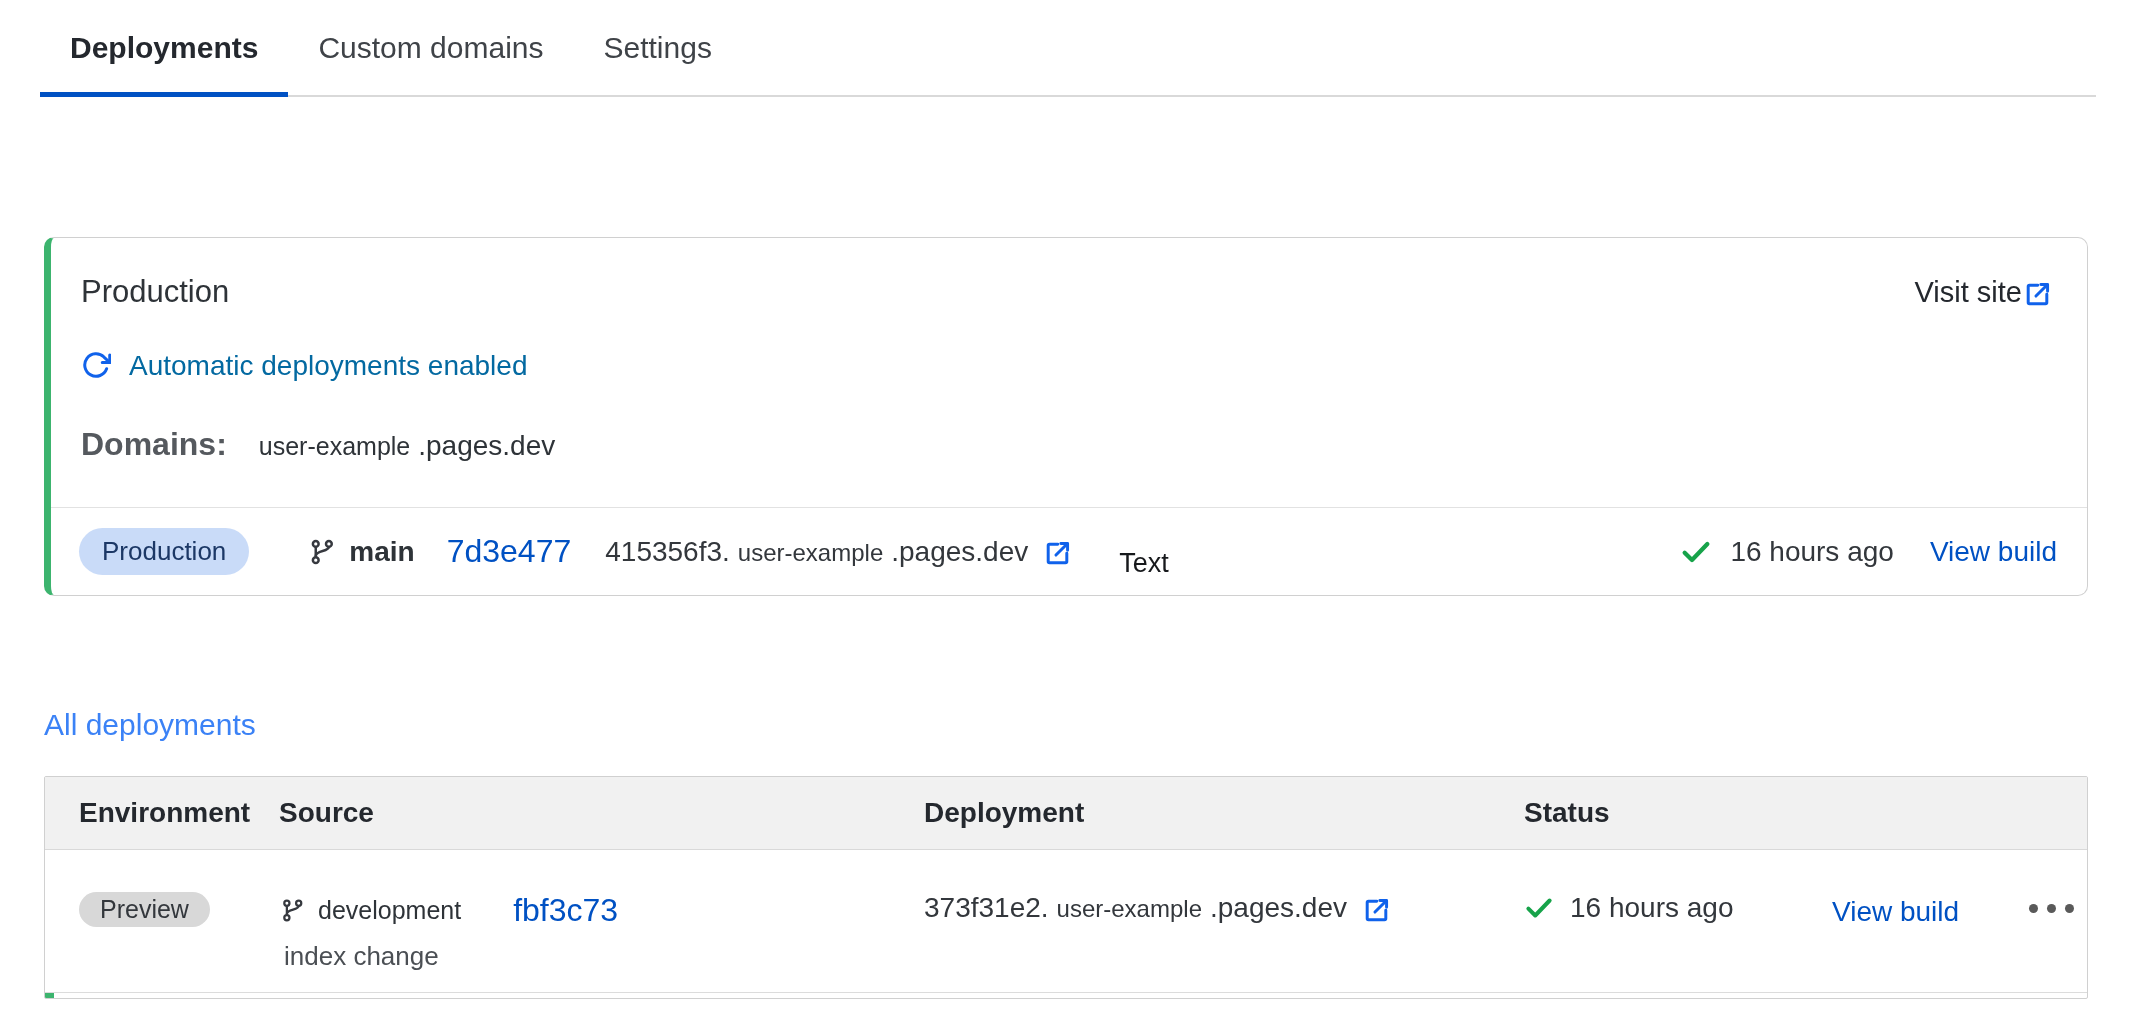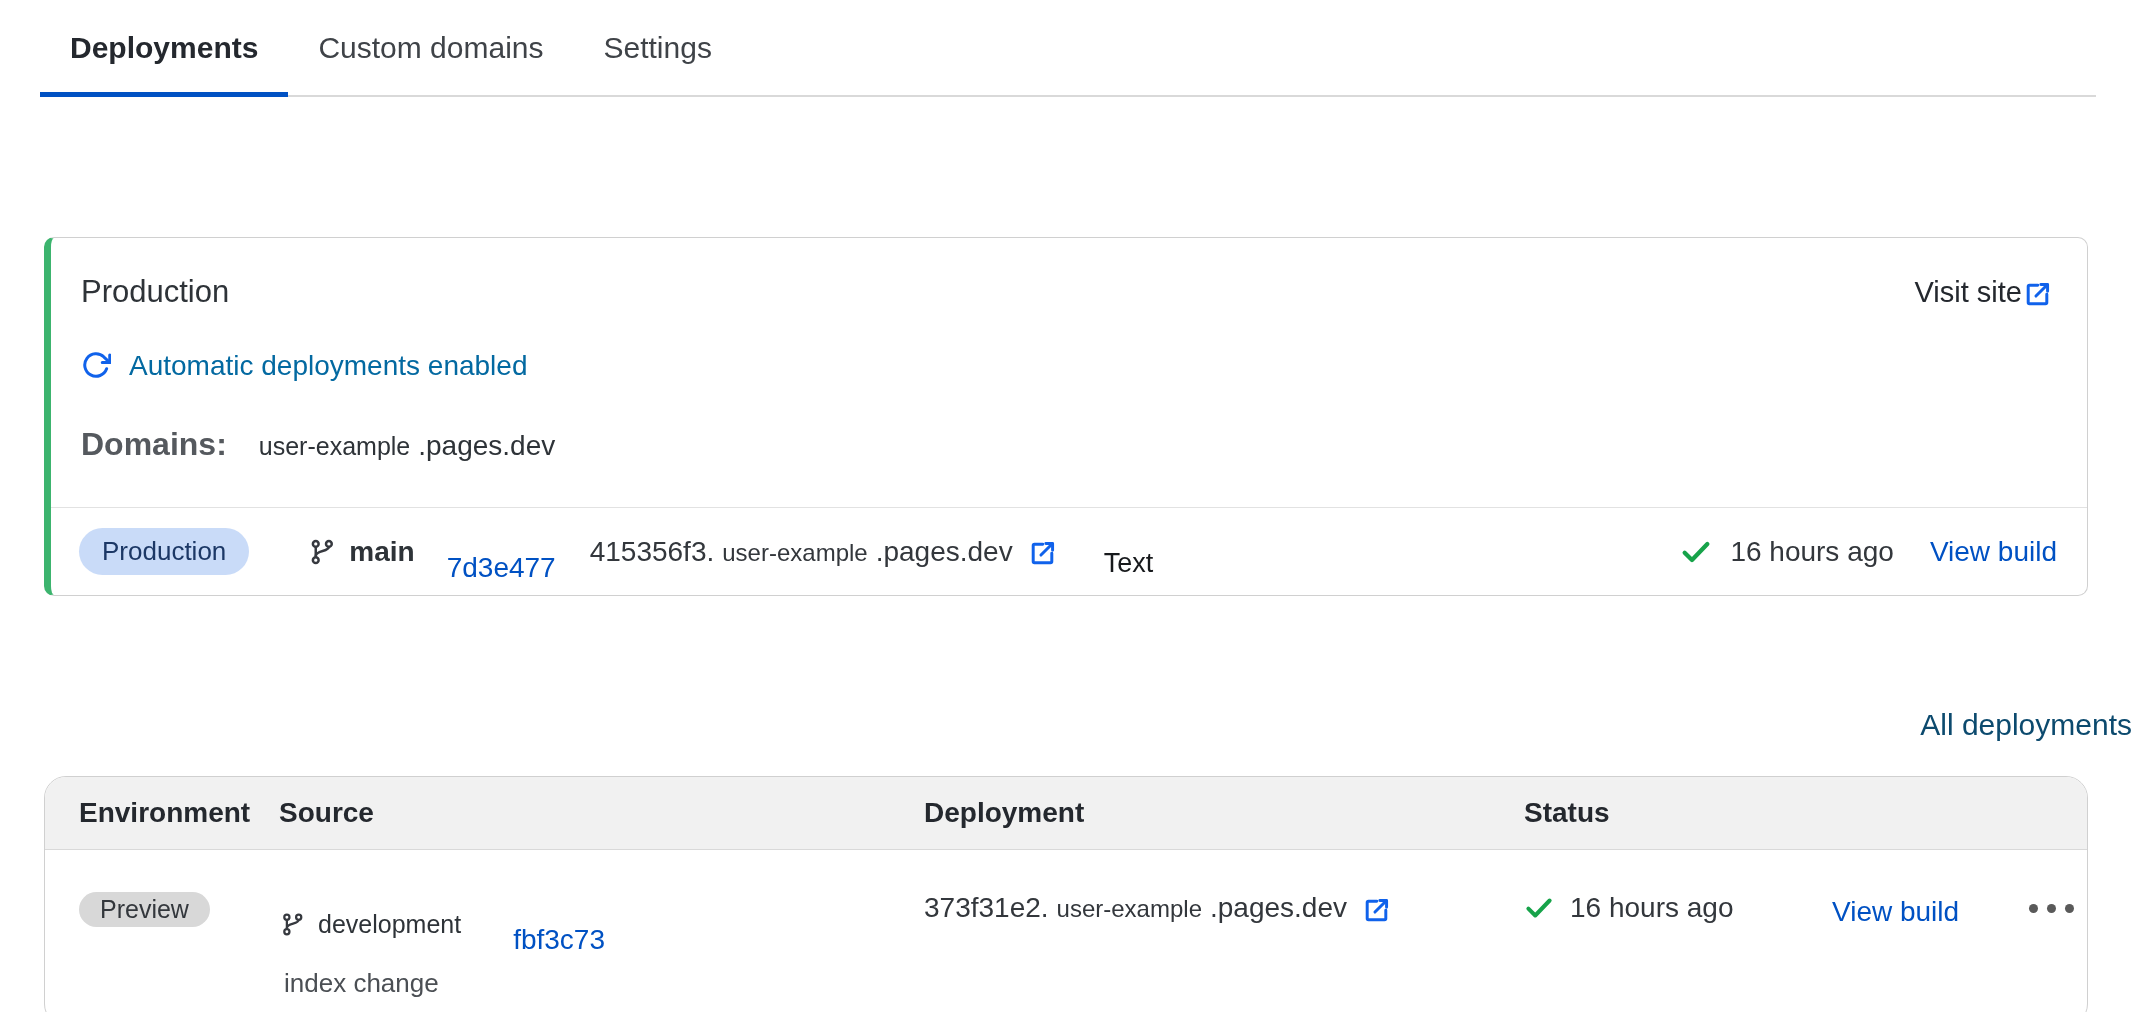--- a/index.html
+++ b/index.html
@@ -75,44 +75,44 @@
     border-radius: 999px;
     white-space: nowrap;
   }
   .badge-production {
     background: #c9dbf8; color: #1c3866;
     font-size: 26px; padding: 8px 23px;
     margin-right: 58px;
   }
   .branch-icon { margin-right: 12px; flex: none; }
   .branch-name { font-size: 28px; font-weight: 700; color: #2e3338; margin-right: 32px; }
-  .commit-link { font-size: 28px; color: #0051c3; text-decoration: none; cursor: pointer; margin-right: 34px; margin-top: 32px; }
+  .commit-link { font-size: 32px; color: #0051c3; text-decoration: none; cursor: pointer; margin-right: 34px; }
   .deploy-url {
     display: flex; align-items: baseline;
     color: #33373c; text-decoration: none; cursor: pointer;
   }
   .url-prefix { font-size: 28px; }
   .url-name { font-size: 24px; margin-left: 8px; }
   .url-suffix { font-size: 28px; margin-left: 8px; }
   .ext-icon { margin-left: 14px; align-self: center; transform: translateY(2px); flex: none; }
   .text-note { margin-left: 46px; font-size: 27px; color: #17191c; transform: translateY(12px); }
   .spacer { flex: 1; }
   .check-icon { margin-right: 18px; flex: none; }
   .status-time { font-size: 28px; color: #33373c; margin-right: 36px; white-space: nowrap; }
   .view-build { font-size: 28px; color: #0051c3; text-decoration: none; cursor: pointer; white-space: nowrap; }
 
   
   .section-title {
     margin: 112px 0 34px 44px;
-    font-size: 30px; font-weight: 500; color: #0c4a6e; text-align: right;
+    font-size: 30px; font-weight: 500; color: #3b82f6;
   }
   .deploy-table {
     margin: 0 44px;
     border: 1px solid #d0d0d0;
-    border-radius: 22px;
+    border-radius: 2px;
     overflow: hidden;
     background: #fff;
   }
   .thead, .trow {
     display: grid;
     grid-template-columns: 200px 645px 600px 300px 205px 1fr;
     padding-left: 34px;
   }
   .thead {
     background: #f1f1f1;

